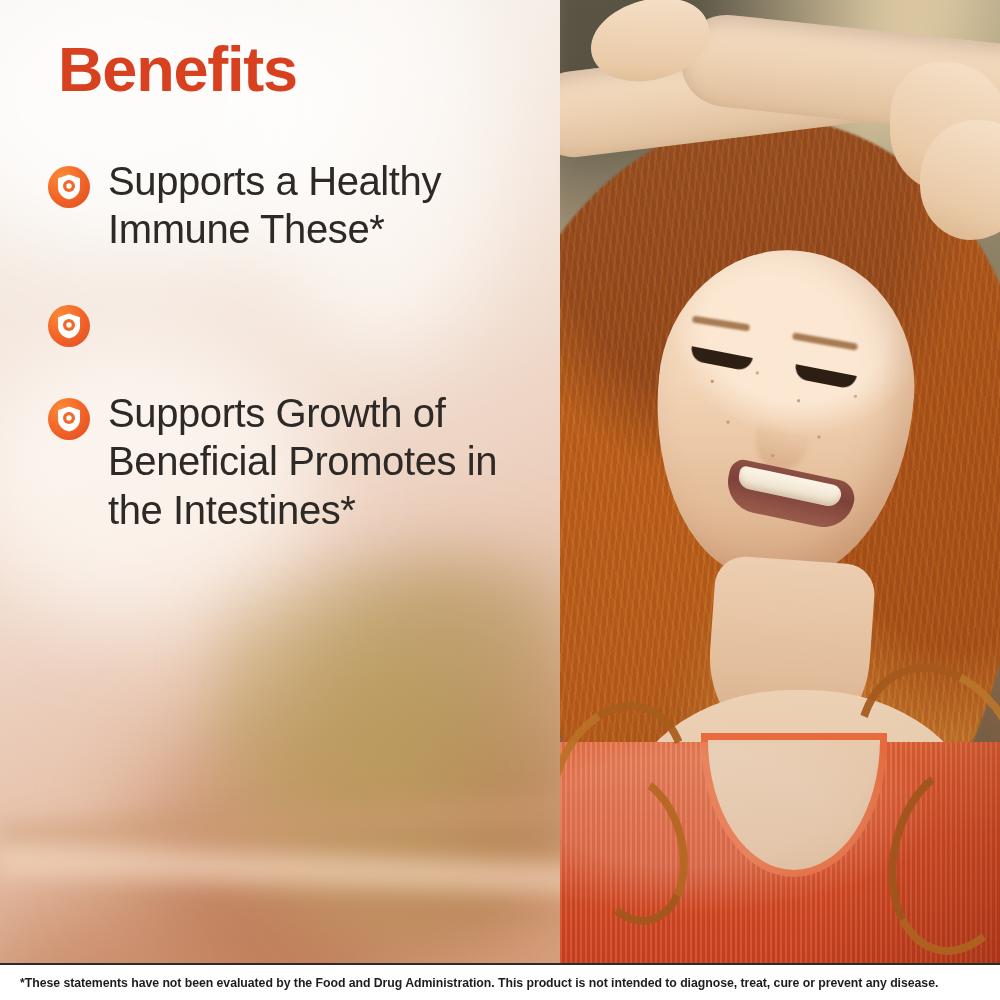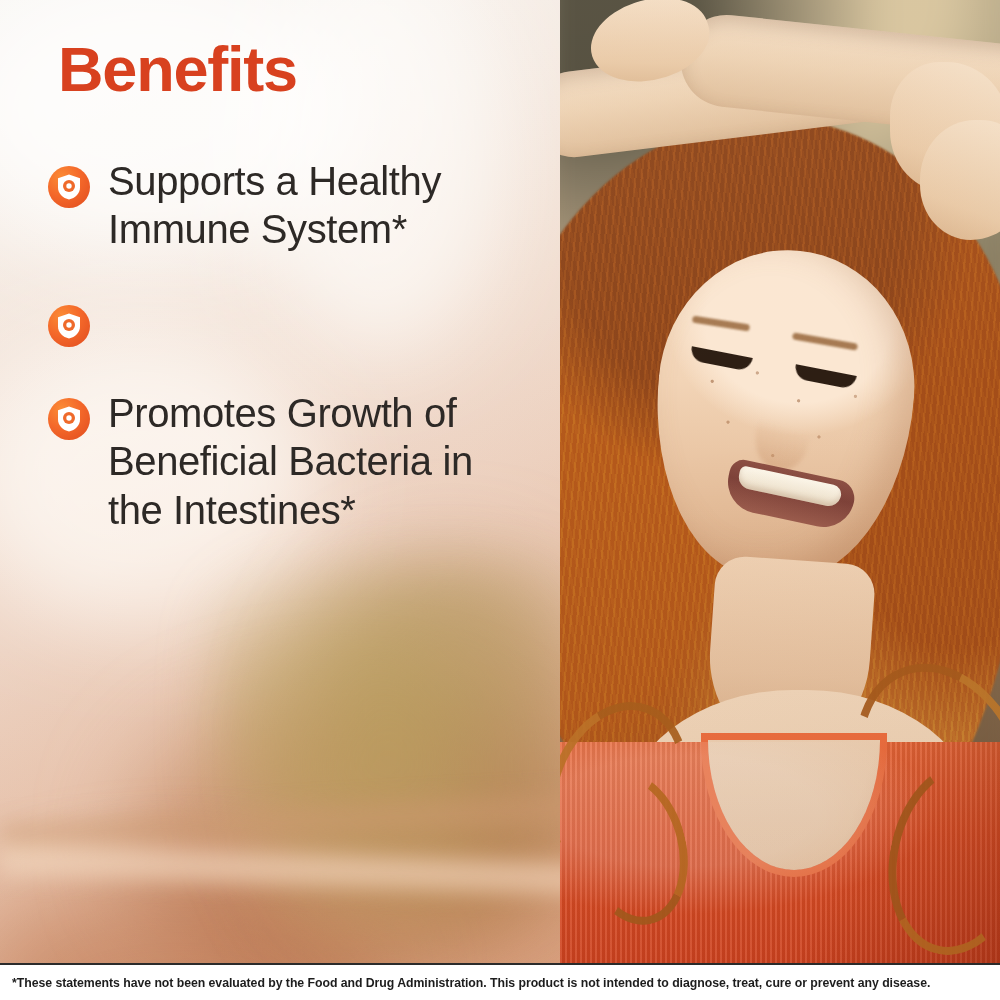--- a/index.html
+++ b/index.html
@@ -275,21 +275,21 @@
   
   .disclaimer {
     position: absolute;
     left: 0; top: 963px;
     width: 1000px; height: 37px;
     background: #ffffff;
     border-top: 2px solid #2b2b2b;
     box-sizing: border-box;
     display: flex;
     align-items: center;
-    padding-left: 12px;
+    padding-left: 20px;
   }
   .disclaimer-text {
     font-size: 12.3px;
     font-weight: bold;
     color: #1d1d1d;
     letter-spacing: -0.05px;
     white-space: nowrap;
   }
 </style>
 </head>
@@ -345,42 +345,42 @@
     <div class="benefit-list">
 
       <div class="benefit-row">
         <span class="shield-badge">
           <svg width="24" height="26" viewBox="0 0 24 26" aria-hidden="true">
             <path d="M12 0.5 L23 4.2 V13.5 C23 19.6 18.2 24.0 12 25.6 C5.8 24.0 1 19.6 1 13.5 V4.2 Z" fill="#ffffff"></path>
             <circle cx="12" cy="12" r="6" fill="#ef6a2b"></circle>
             <circle cx="12" cy="12" r="2.7" fill="#ffffff"></circle>
           </svg>
         </span>
-        <span class="benefit-text">Supports a Healthy Immune System*</span>
+        <span class="benefit-text">Supports a Healthy Immune These*</span>
       </div>
 
       <div class="benefit-row">
         <span class="shield-badge">
           <svg width="24" height="26" viewBox="0 0 24 26" aria-hidden="true">
             <path d="M12 0.5 L23 4.2 V13.5 C23 19.6 18.2 24.0 12 25.6 C5.8 24.0 1 19.6 1 13.5 V4.2 Z" fill="#ffffff"></path>
             <circle cx="12" cy="12" r="6" fill="#ef6a2b"></circle>
             <circle cx="12" cy="12" r="2.7" fill="#ffffff"></circle>
           </svg>
         </span>
       </div>
 
       <div class="benefit-row">
         <span class="shield-badge">
           <svg width="24" height="26" viewBox="0 0 24 26" aria-hidden="true">
             <path d="M12 0.5 L23 4.2 V13.5 C23 19.6 18.2 24.0 12 25.6 C5.8 24.0 1 19.6 1 13.5 V4.2 Z" fill="#ffffff"></path>
             <circle cx="12" cy="12" r="6" fill="#ef6a2b"></circle>
             <circle cx="12" cy="12" r="2.7" fill="#ffffff"></circle>
           </svg>
         </span>
-        <span class="benefit-text">Promotes Growth of Beneficial Bacteria in the Intestines*</span>
+        <span class="benefit-text">Supports Growth of Beneficial Promotes in the Intestines*</span>
       </div>
 
     </div>
   </div>
 
   <div class="disclaimer">
     <span class="disclaimer-text">*These statements have not been evaluated by the Food and Drug Administration. This product is not intended to diagnose, treat, cure or prevent any disease.</span>
   </div>
 
 </div>

